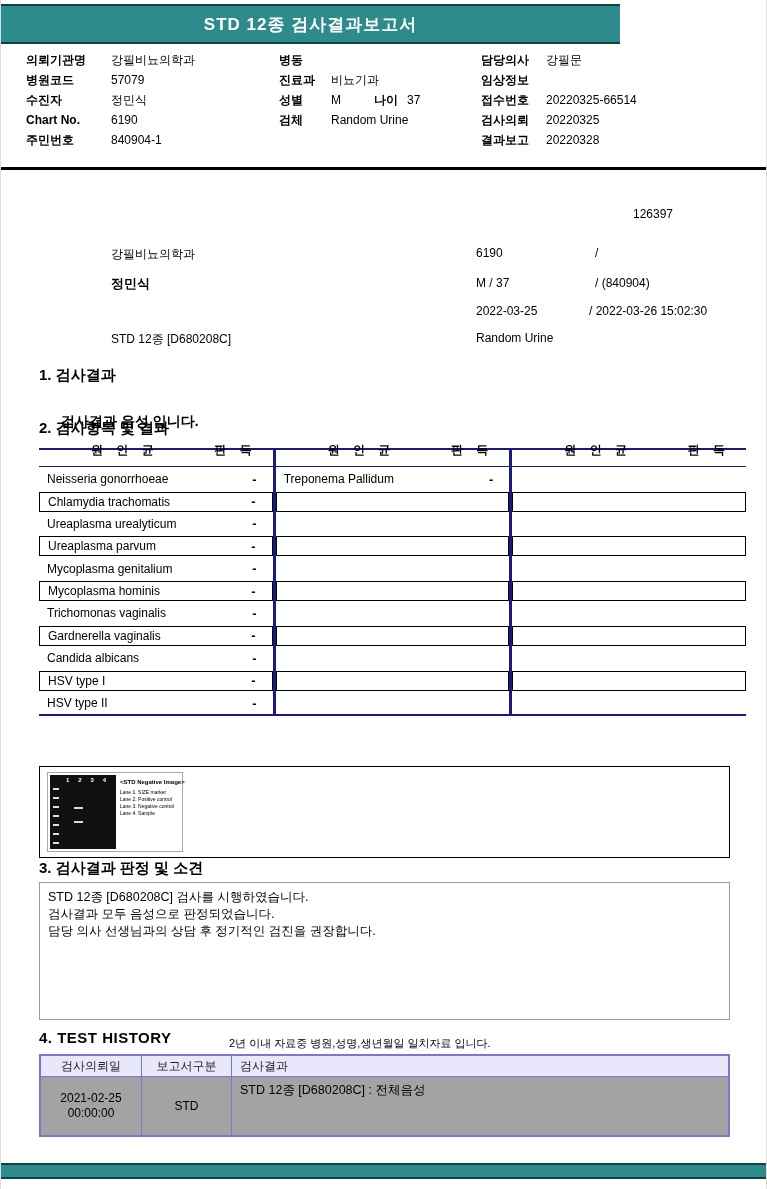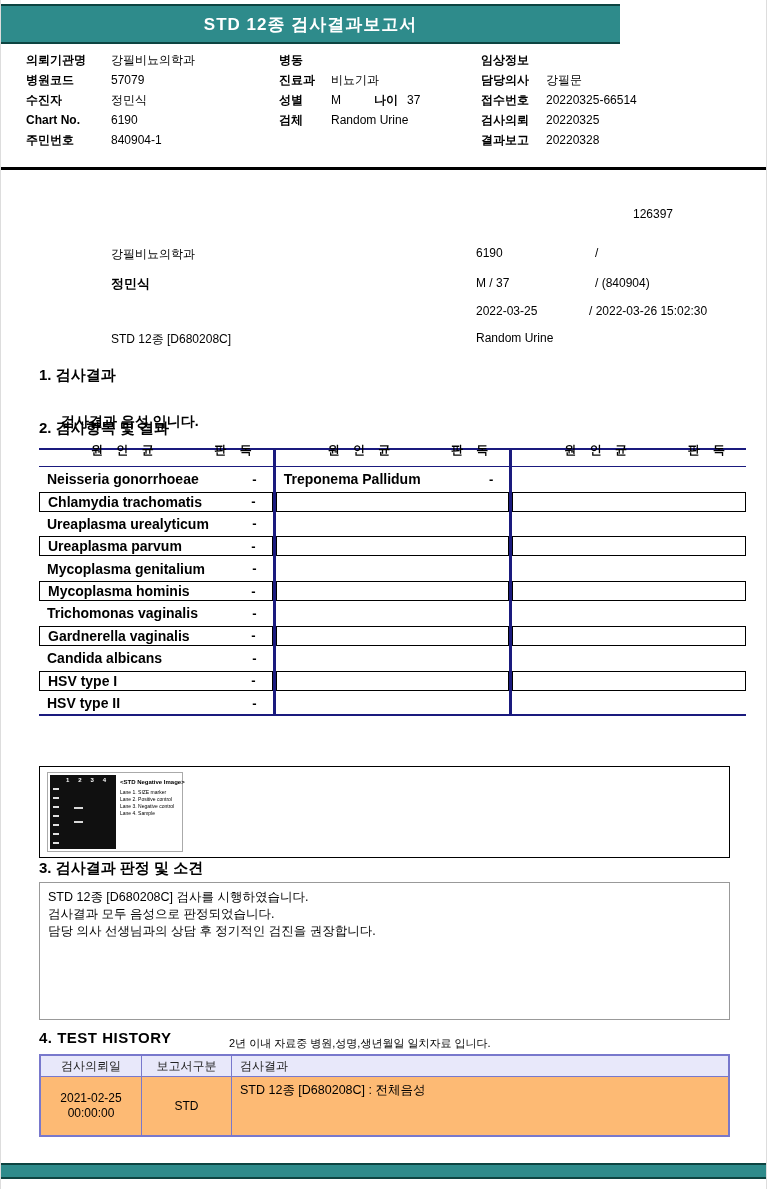--- a/index.html
+++ b/index.html
@@ -55,21 +55,21 @@
         border-bottom:2px solid var(--navy,#1a1a7e); }
   .rt-col { flex:1 1 0; }
   .rt-col + .rt-col { border-left:3px solid var(--navy,#1a1a7e); }
   .rt-head { height:19px; border-top:2px solid var(--navy,#1a1a7e); border-bottom:1px solid var(--navy,#1a1a7e);
              display:flex; align-items:center; justify-content:space-between; padding:0 16px 15px 52px; font-size:12px;font-weight:bold; }
   .rt-head span { letter-spacing:5px; white-space:nowrap; }
   .rt-body { padding-top:1px; height:247px; }
   .rt-row { height:22.4px; display:flex; align-items:center; justify-content:space-between;
             padding:0 16px 0 8px; }
   .rt-row.boxed { border:1px solid #000; height:20px; margin:1.2px 0; }
-  .rt-name { font-size:14px; white-space:nowrap;font-weight:bold; }
+  .rt-name { font-size:12px; white-space:nowrap; }
   .rt-result { font-weight:bold; font-size:13px; }
 
   
   .gel-outer { position:absolute; left:38px; top:766px; width:691px; height:92px; border:1px solid #000; background:#fff; }
   .gel-panel { position:absolute; left:7px; top:5px; width:136px; height:80px; border:1px solid #aaa; background:#fff; }
   .gel-image { position:absolute; left:2px; top:2px; width:66px; height:74px; background:#101010; }
   .gel-lane-numbers { display:flex; justify-content:space-between; padding:2px 10px 0 16px; }
   .gel-num { color:#fff; font-size:6px; font-weight:bold; }
   .gel-ladder { position:absolute; left:3px; top:13px; width:6px; height:58px;
                 background:repeating-linear-gradient(to bottom,#e0e0e0 0px,#e0e0e0 2px,transparent 2px,transparent 9px); }
@@ -80,21 +80,21 @@
   .gel-caption { font-size:6px; font-weight:bold; margin-bottom:4px; white-space:nowrap; }
   .gel-lane-line { font-size:5px; line-height:7px; white-space:nowrap; }
 
   
   .s3-box { position:absolute; left:38px; top:882px; width:691px; height:138px; border:1px solid #999;
             padding:6px 8px; background:#fff; }
   .comment-line { font-size:12.5px; line-height:17px; white-space:nowrap; }
 
   
   .s4-note { position:absolute; left:228px; top:1036px; font-size:11px; white-space:nowrap; }
-  .hist { position:absolute; left:38px; top:1054px; width:691px; border:2px solid var(--hist-border,#7878cc); background:#fdba74; }
+  .hist { position:absolute; left:38px; top:1054px; width:691px; border:2px solid var(--hist-border,#7878cc); background:#a3a3a3; }
   .hist-header { display:flex; background:var(--hist-bg,#e8e8fa); }
   .hist-cell { border-left:1px solid var(--hist-border,#7878cc); font-size:12px; }
   .hist-cell:first-child, .hc0 { border-left:none; }
   .hist-hc { height:21px; line-height:21px; border-bottom:1px solid var(--hist-border,#7878cc); color:#222; }
   .hc0 { width:100px; text-align:center; }
   .hc1 { width:90px; text-align:center; }
   .hc2 { flex:1 1 0; text-align:left; padding-left:8px; }
   .hist-row { display:flex; height:58px; }
   .hist-row .hc0 { display:flex; flex-direction:column; justify-content:center; align-items:center; line-height:15px; }
   .hist-row .hc1 { display:flex; align-items:center; justify-content:center; }
@@ -152,26 +152,26 @@
       <span class="ph-value">37</span>
     </div>
     <div class="ph-row">
       <span class="ph-label">검체</span>
       <span class="ph-value">Random Urine</span>
     </div>
   </div>
 
   <div class="ph-col ph-right">
     <div class="ph-row">
+      <span class="ph-label">담당의사</span>
+      <span class="ph-value">강필문</span>
+    </div>
+    <div class="ph-row">
       <span class="ph-label">임상정보</span>
       <span class="ph-value"></span>
-    </div>
-    <div class="ph-row">
-      <span class="ph-label">담당의사</span>
-      <span class="ph-value">강필문</span>
     </div>
     <div class="ph-row">
       <span class="ph-label">접수번호</span>
       <span class="ph-value">20220325-66514</span>
     </div>
     <div class="ph-row">
       <span class="ph-label">검사의뢰</span>
       <span class="ph-value">20220325</span>
     </div>
     <div class="ph-row">

